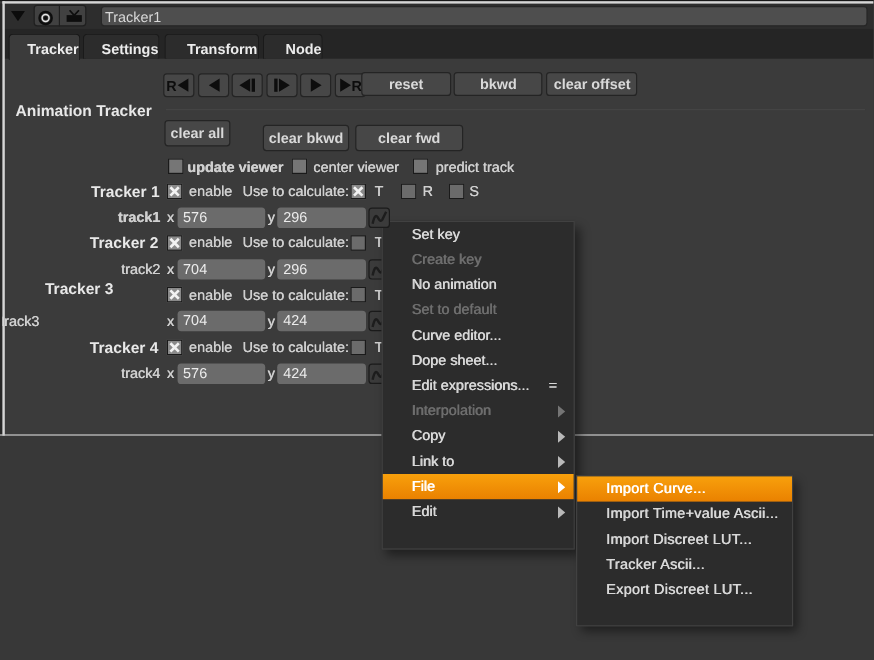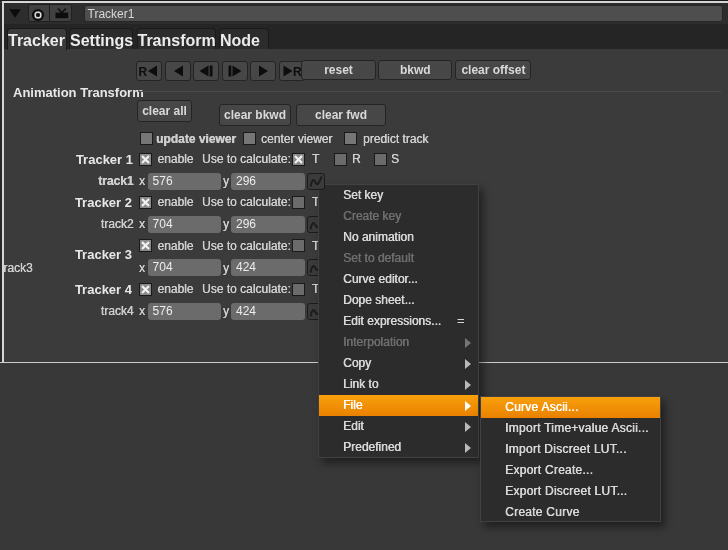--- a/index.html
+++ b/index.html
@@ -14,21 +14,21 @@
 #topDark { left:0; top:0; width:728px; height:1px; background:#191919; }
 #tabrow { left:0; top:24px; width:728px; height:24.5px; background:#252525; }
 #content { left:0; top:48.5px; width:728px; height:313.3px; background:#3b3b3b; }
 #below { left:0; top:363.4px; width:728px; height:186.6px; background:#383838; }
 
 
 #btnpair { left:27.5px; top:4px; width:44px; height:18px; background:#414141; border:1px solid #1f1f1f; border-radius:3px; }
 #btnsep { left:49px; top:4px; width:1px; height:18px; background:#1f1f1f; }
 #namefield { left:83.5px; top:4.5px; width:639.5px; height:17.5px; background:#4e4e4e; border-radius:3px; border:1px solid #262626; color:#d8d8d8; font-size:12px; line-height:16px; padding-left:3px; }
 
-.tab { top:27.5px; height:21px; background:#2c2c2c; border:1px solid #1a1a1a; border-bottom:none; border-radius:4px 4px 0 0; color:#ececec; font-size:16px; font-weight:bold; text-align:left; line-height:24px; }
+.tab { top:27.5px; height:21px; background:#2c2c2c; border:1px solid #1a1a1a; border-bottom:none; border-radius:4px 4px 0 0; color:#ececec; font-size:12px; font-weight:bold; text-align:right; line-height:24px; }
 .tab.sel { background:#3b3b3b; height:22px; border-color:#191919; }
 
 .btn { background:#474747; border:1px solid #242424; border-radius:3px; color:#d9d9d9; font-size:12px; font-weight:bold; text-align:center; }
 
 .tbtn { top:60.5px; width:26px; height:20px; }
 
 .field { height:17px; width:73.5px; background:#6b6b6b; border-radius:3px; color:#ececec; font-size:12px; line-height:16px; padding-left:5px; }
 .lbl { font-size:12px; color:#cfcfcf; text-shadow:0.35px 0 0 currentColor; }
 .blbl { font-size:13px; font-weight:bold; color:#e8e8e8; text-align:right; }
 
@@ -99,21 +99,21 @@
       <polygon points="8,3.5 8,14.5 17,9" fill="#0d0d0d"></polygon>
     </svg></div>
 <div class="abs btn tbtn" style="left:278.5px;"><svg width="24" height="18">
       <polygon points="3.5,3.5 3.5,14.5 12.5,9" fill="#0d0d0d"></polygon>
       <text x="13" y="13.5" font-family="Liberation Sans" font-size="12" font-weight="bold" fill="#0d0d0d">R</text>
     </svg></div>
 <div class="abs btn" style="left:301px; top:60px; width:75px; height:20px; line-height:19.5px;">reset</div>
 <div class="abs btn" style="left:378.3px; top:60px; width:74px; height:20px; line-height:19.5px;">bkwd</div>
 <div class="abs btn" style="left:455.4px; top:60px; width:76px; height:20px; line-height:19.5px;">clear offset</div>
 
-<div class="abs blbl" style="left:13px; top:85px; text-align:left;">Animation Transform</div>
+<div class="abs blbl" style="left:13px; top:85px; text-align:left;">Animation Tracker</div>
 <div class="abs" style="left:138px; top:91px; width:583px; height:1px; background:#2c2c2c; border-bottom:1px solid #4a4a4a;"></div>
 <div class="abs btn" style="left:137px; top:100px; width:55px; height:21.5px; line-height:20.5px;">clear all</div>
 <div class="abs btn" style="left:218.6px; top:104px; width:72.8px; height:21.5px; line-height:20.5px;">clear bkwd</div>
 <div class="abs btn" style="left:296px; top:104px; width:90px; height:21.5px; line-height:20.5px;">clear fwd</div>
 
 <div class="abs cb cbl" style="left:139.8px; top:132px;"></div>
 <div class="abs lbl" style="left:156px; top:132px;font-weight:bold;">update viewer</div>
 <div class="abs cb cbl" style="left:242.5px; top:132px;"></div>
 <div class="abs lbl" style="left:261px; top:132px;">center viewer</div>
 <div class="abs cb cbl" style="left:344px; top:132px;"></div>
@@ -158,21 +158,21 @@
 <div class="abs lbl" style="left:312px; top:195.4px;">T</div>
 <div class="abs lbl" style="left:0; top:217.4px; width:133.5px; text-align:right;">track2</div>
 <div class="abs lbl" style="left:139px; top:217.4px;">x</div>
 <div class="abs field" style="left:147.6px; top:215.9px;">704</div>
 <div class="abs lbl" style="left:223px; top:217.4px;">y</div>
 <div class="abs field" style="left:231px; top:215.9px;">296</div>
 <div class="abs abtn" style="left:307px; top:215.9px;"><svg width="16" height="15">
       <path d="M2.5 12.5 C4 5.5, 5.5 4.5, 7.3 8 C8.6 10.4, 9.6 10.6, 10.6 9 L13.8 2.5" stroke="#1d1d1d" stroke-width="2" fill="none"></path>
     </svg></div>
 
-<div class="abs blbl" style="left:0; top:247px; width:132px;">Tracker 3</div>
+<div class="abs blbl" style="left:0; top:233px; width:132px;text-align:center;">Tracker 3</div>
 <div class="abs cb chk" style="left:139px; top:239.3px;">
     <svg width="11" height="11">
       <path d="M2 2 L9 9 M9 2 L2 9" stroke="#f2f2f2" stroke-width="2.2"></path>
     </svg>
   </div>
 <div class="abs lbl" style="left:157.4px; top:238.8px;">enable</div>
 <div class="abs lbl" style="left:202px; top:238.8px;">Use to calculate:</div>
 <div class="abs cb" style="left:292px; top:239.3px;"></div>
 <div class="abs lbl" style="left:312px; top:238.8px;">T</div>
 <div class="abs lbl" style="left:0; top:260.8px; width:133.5px; ">track3</div>
@@ -209,23 +209,21 @@
   <div class="mi">No animation</div>
   <div class="mi dis">Set to default</div>
   <div class="mi">Curve editor...</div>
   <div class="mi">Dope sheet...</div>
   <div class="mi">Edit expressions...<span style="position:absolute; right:14px;">=</span></div>
   <div class="mi dis">Interpolation<span class="arrow"></span></div>
   <div class="mi">Copy<span class="arrow"></span></div>
   <div class="mi">Link to<span class="arrow"></span></div>
   <div class="mi hl">File<span class="arrow"></span></div>
   <div class="mi">Edit<span class="arrow"></span></div>
-  <div class="mi">Predefined<span class="arrow"></span></div>
 </div>
 
 <div class="abs menu" id="menu2" style="left:480px; top:396px; width:180.5px; height:126px;">
-  <div class="mi hl">Curve Ascii...</div>
+  <div class="mi hl">Import Curve...</div>
   <div class="mi">Import Time+value Ascii...</div>
   <div class="mi">Import Discreet LUT...</div>
-  <div class="mi">Export Create...</div>
+  <div class="mi">Tracker Ascii...</div>
   <div class="mi">Export Discreet LUT...</div>
-  <div class="mi">Create Curve</div>
 </div>
 
 </body></html>

